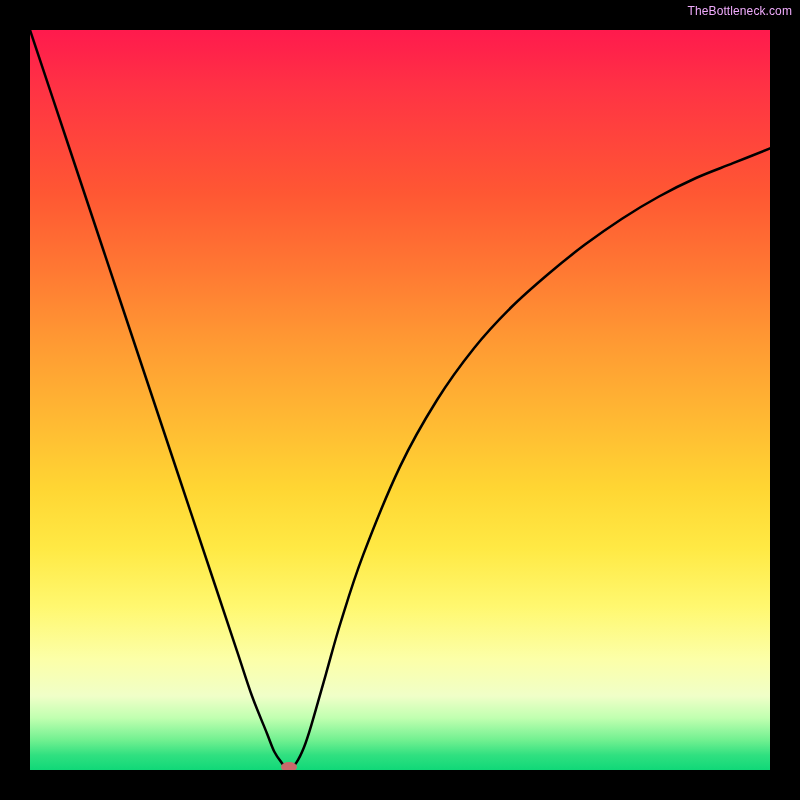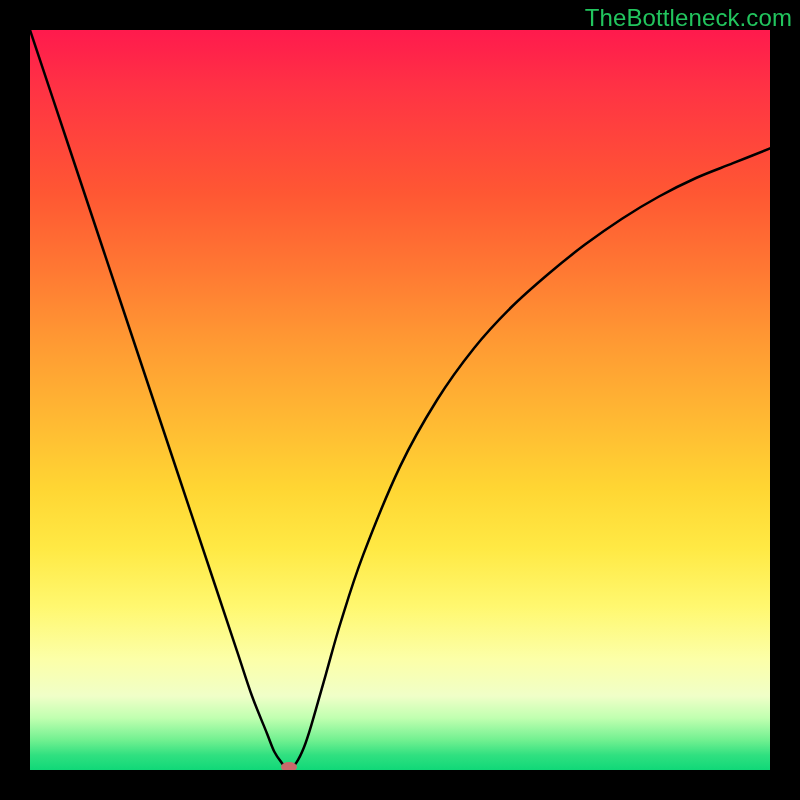--- a/index.html
+++ b/index.html
@@ -40,23 +40,23 @@
       #70f090 96%,
       #30e080 98%,
       #10d878 100%
     );
   }
   .watermark {
     position: absolute;
     top: 4px;
     right: 8px;
     font-family: Arial, Helvetica, sans-serif;
-    font-size: 24px;
+    font-size: 12px;
     font-weight: 500;
-    color: #22c55e;
+    color: #f0abfc;
     letter-spacing: 0.1px;
   }
   svg.curve {
     position: absolute;
     left: 0;
     top: 0;
     width: 740px;
     height: 740px;
   }
   .curve path {

